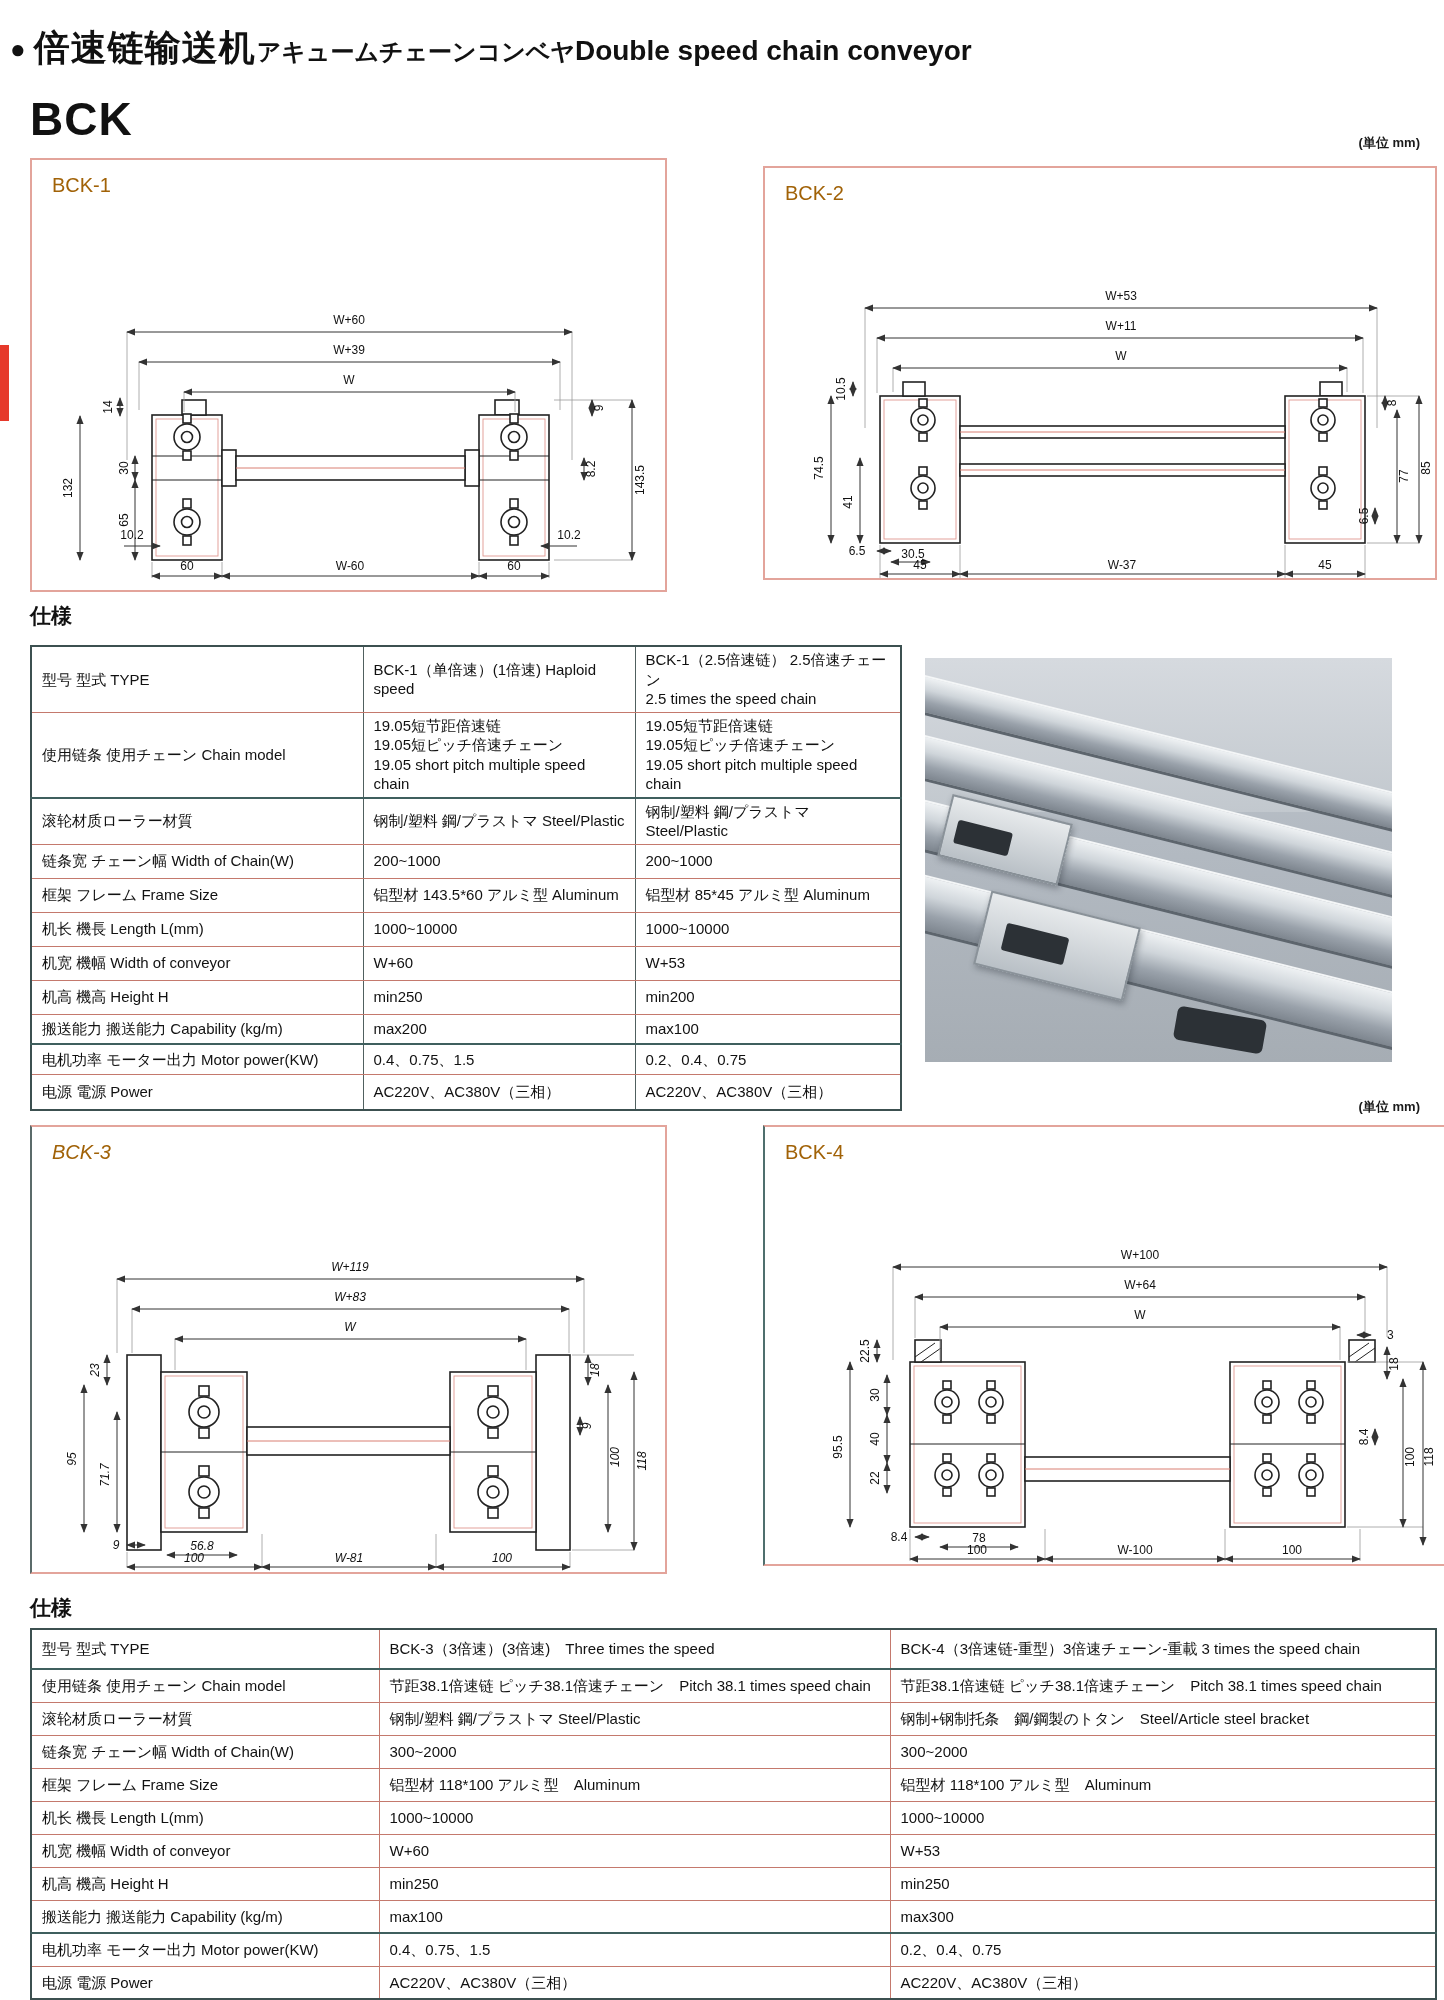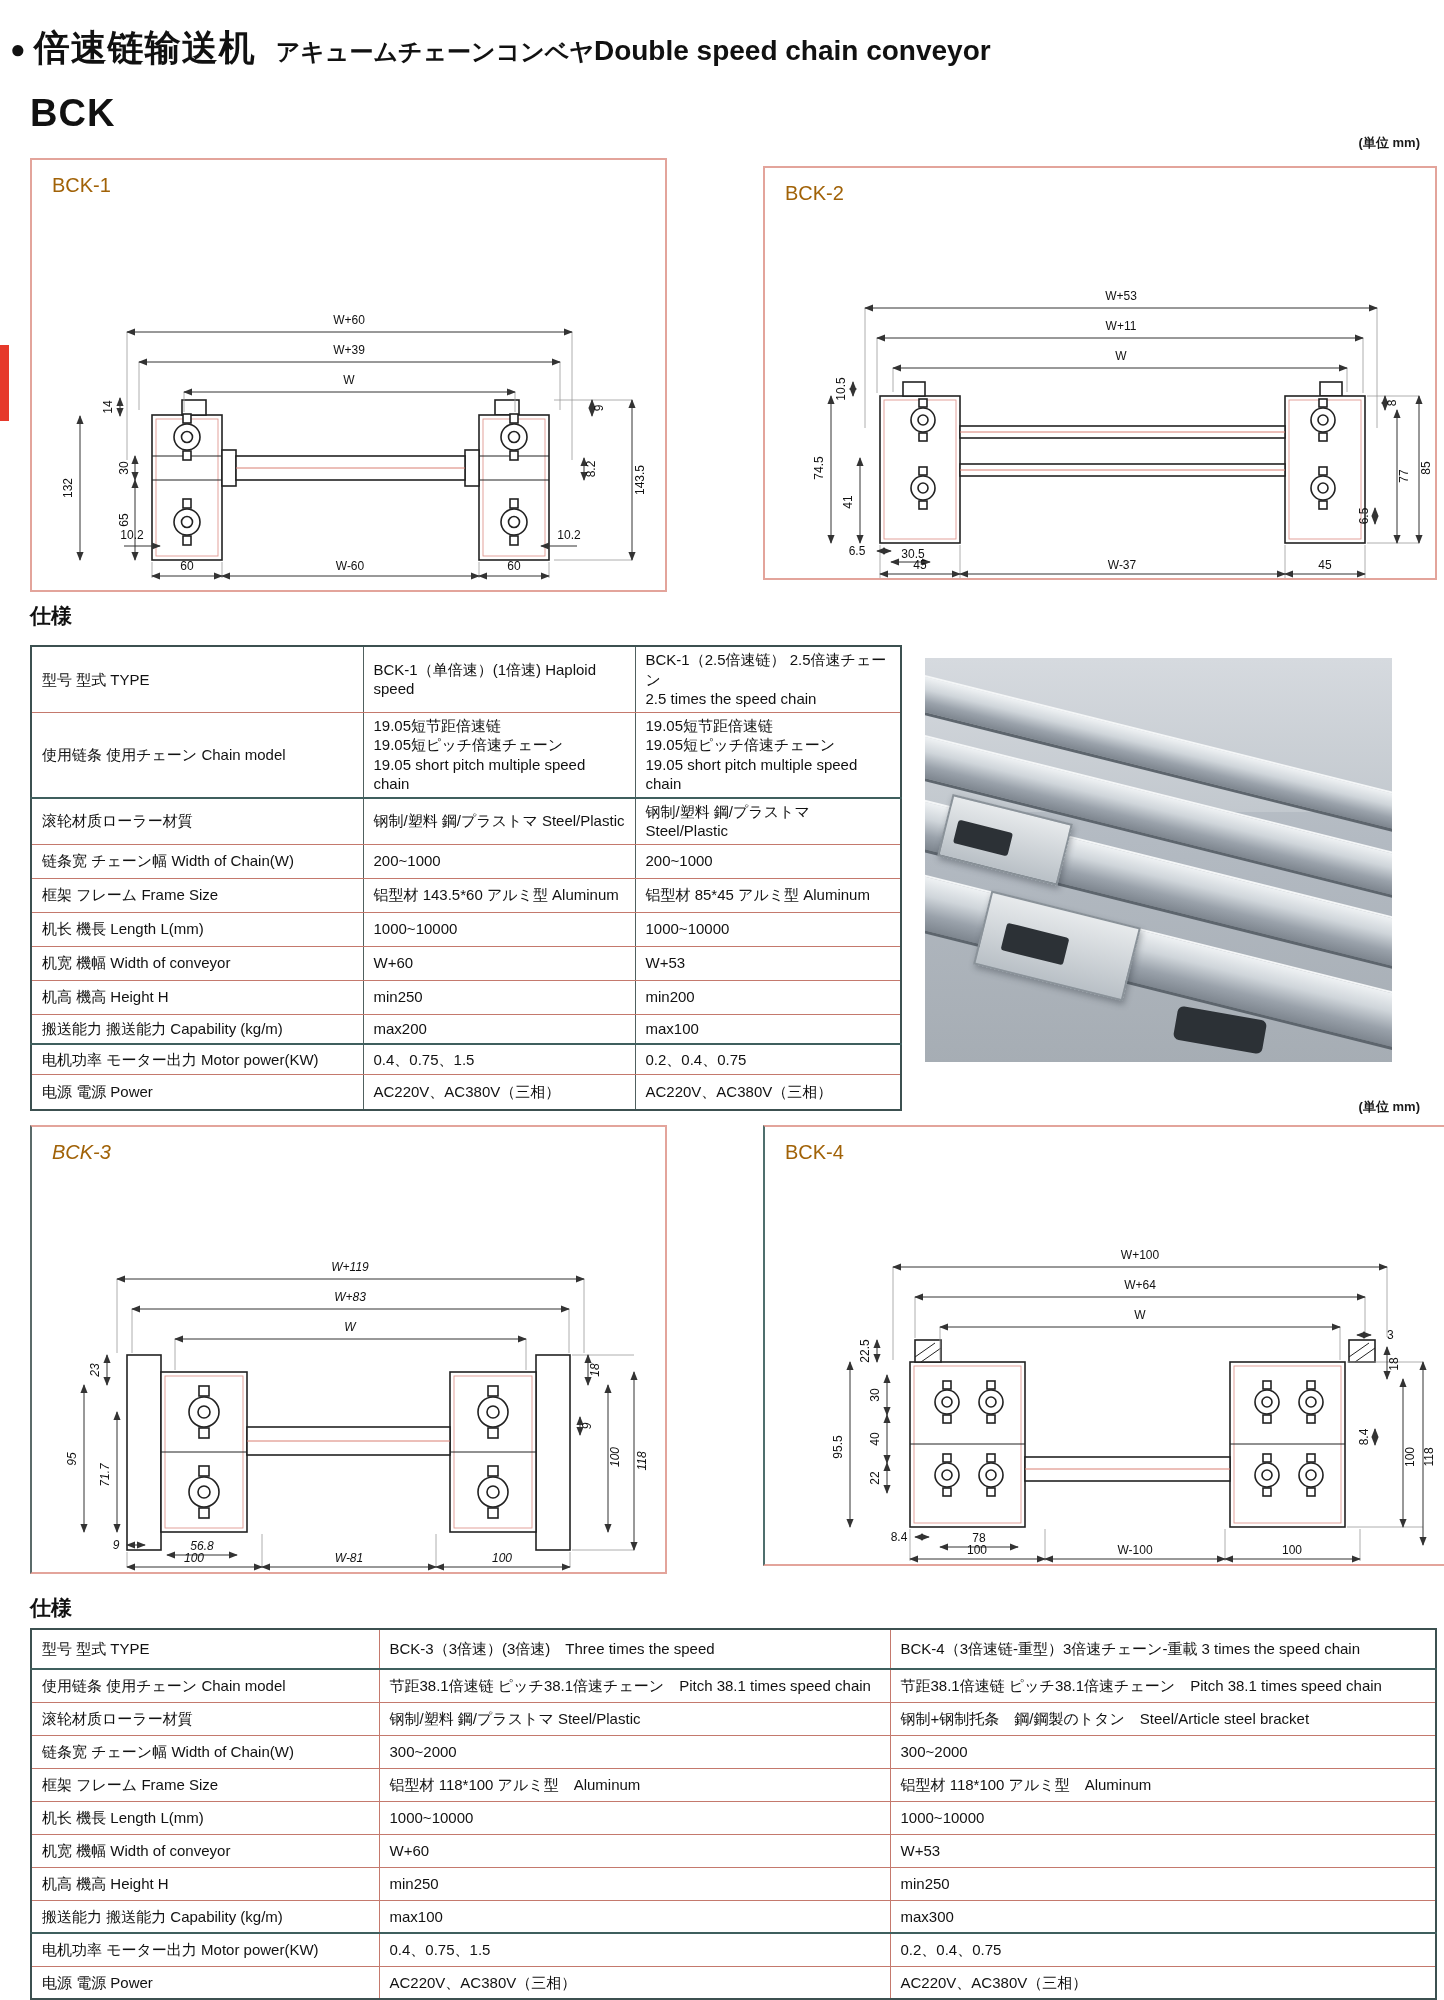--- a/index.html
+++ b/index.html
@@ -5,23 +5,23 @@
   html,body{margin:0;padding:0;}
   body{
     width:1444px;height:2000px;position:relative;background:#ffffff;
     font-family:"Liberation Sans", sans-serif;color:#111;overflow:hidden;
   }
   .abs{position:absolute;}
   
   .hdr{left:10px;top:24px;display:flex;align-items:baseline;white-space:nowrap;}
   .hdr .bullet{font-size:26px;line-height:1;margin-right:8px;transform:translateY(-2px);}
   .hdr .zh{font-size:36px;font-weight:bold;letter-spacing:1px;font-family:Liberation Serif, serif;}
-  .hdr .ja{font-size:24px;font-weight:bold;margin-left:20px;}
+  .hdr .ja{font-size:24px;font-weight:bold;margin-left:1px;}
   .hdr .en{font-size:28px;font-weight:bold;}
-  .model{left:30px;top:92px;font-size:38px;font-weight:bold;letter-spacing:1px;}
+  .model{left:30px;top:92px;font-size:46px;font-weight:bold;letter-spacing:1px;}
   .unitlbl{width:130px;text-align:right;font-size:13px;font-weight:bold;color:#1a1a1a;}
   .spec{font-size:21px;font-weight:bold;}
   .redtab{left:0;top:345px;width:9px;height:76px;background:#e6392b;}
   
   .dbox{background:#fff;border:2px solid #e3a49b;}
   .dbox .dlabel{position:absolute;left:20px;top:14px;font-size:20px;color:#a16207;}
   .dbox svg{position:absolute;left:0;top:0;}
   #box3{border-left-color:#5b6b6a;font-style:italic;}
   #box4{border-left-color:#4f6f6d;padding-left:42px;}
   

